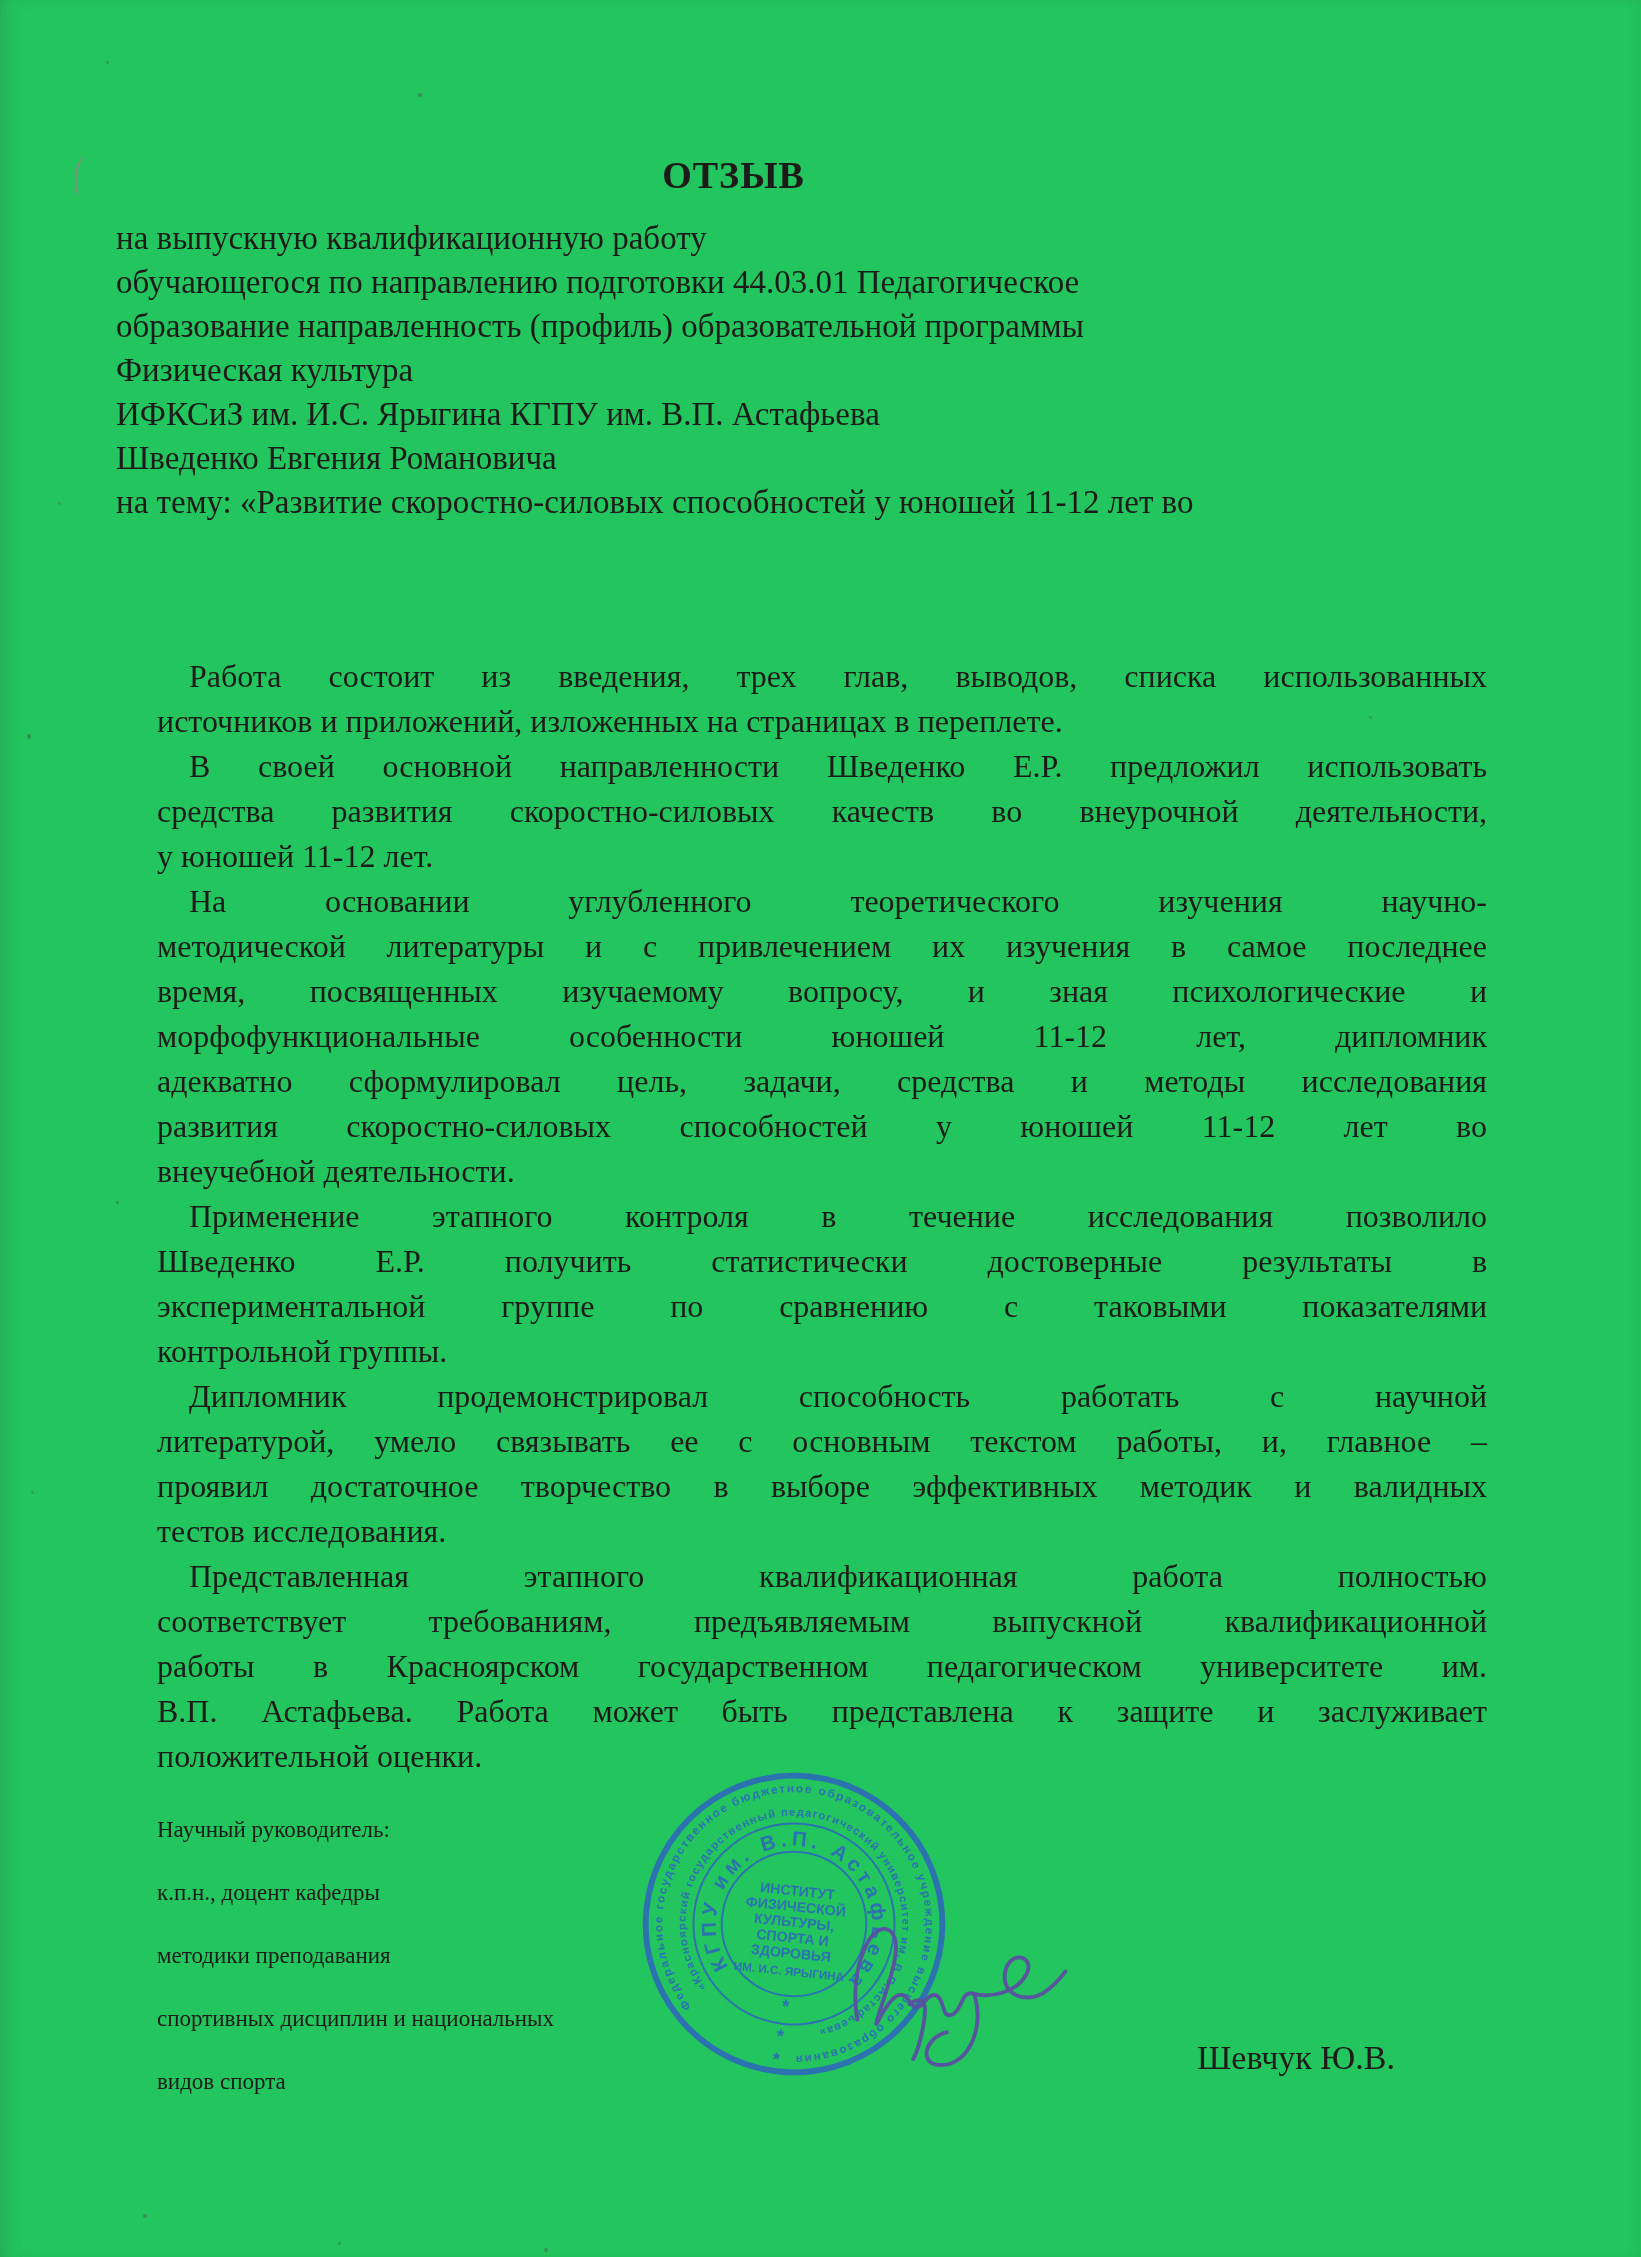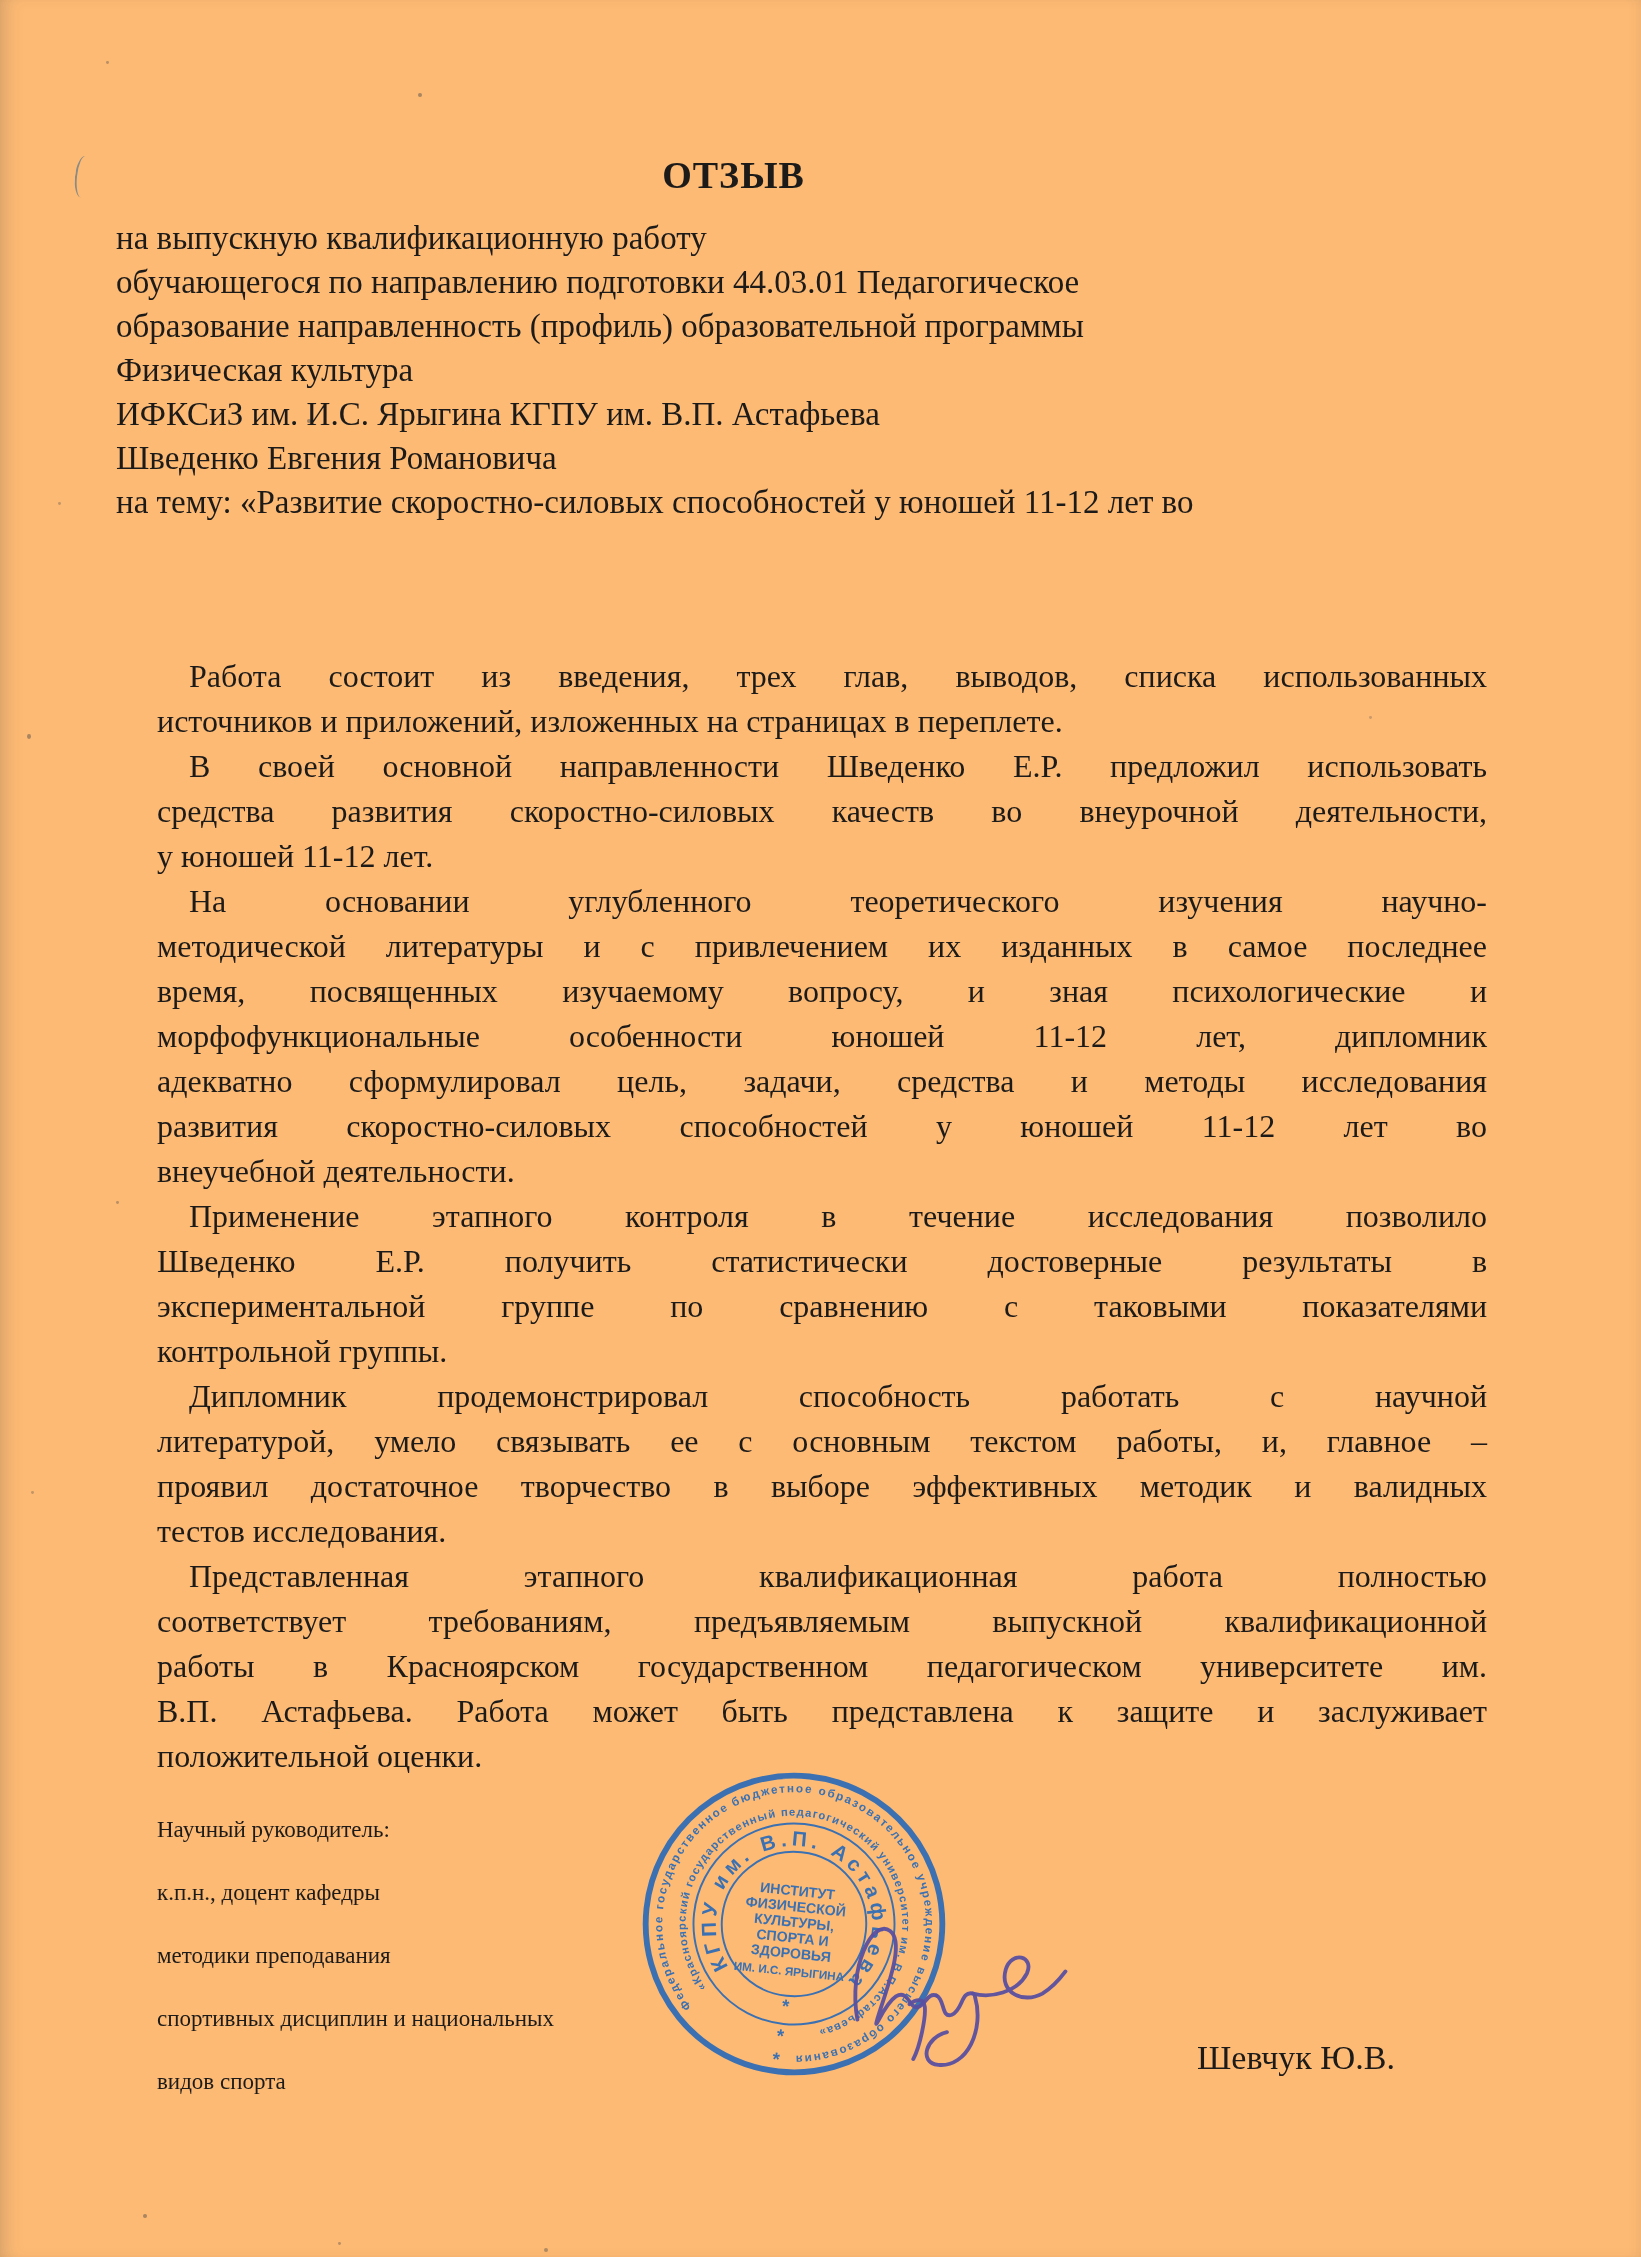--- a/index.html
+++ b/index.html
@@ -4,21 +4,21 @@
 <style>
   :root{
     --ink:#1d1b19;
     --stamp:#2d6cb7;
     --sig:#5a4fa0;
   }
   html,body{margin:0;padding:0;background:#ffffff;}
   .page{
     position:relative;
     width:1641px;height:2257px;
-    background:#fdba74;
+    background:#22c55e;
     color:var(--ink);
     font-family:"Liberation Serif",serif;
     overflow:hidden;
     box-shadow:inset 13.5px 0 21px -13.5px rgba(60,60,58,.30), inset -9.7px 0 15.4px -11.6px rgba(60,60,58,.14);
   }
   
   .doc-title{
     position:absolute;left:135px;top:153px;width:1197px;
     text-align:center;font-size:38px;font-weight:bold;letter-spacing:1px;
   }
@@ -108,21 +108,21 @@
         <div class="line first">Работа состоит из введения, трех глав, выводов, списка использованных</div>
         <div class="line last">источников и приложений, изложенных на страницах в переплете.</div>
       </div>
     <div class="para">
         <div class="line first">В своей основной направленности Шведенко Е.Р. предложил  использовать</div>
         <div class="line">средства развития скоростно-силовых качеств  во внеурочной деятельности,</div>
         <div class="line last">у юношей 11-12 лет.</div>
       </div>
     <div class="para">
         <div class="line first">На основании углубленного теоретического изучения научно-</div>
-        <div class="line">методической литературы и с привлечением их изданных в самое последнее</div>
+        <div class="line">методической литературы и с привлечением их изучения в самое последнее</div>
         <div class="line">время, посвященных изучаемому вопросу, и зная психологические и</div>
         <div class="line">морфофункциональные особенности юношей 11-12 лет, дипломник</div>
         <div class="line">адекватно сформулировал цель, задачи, средства и методы исследования</div>
         <div class="line">развития скоростно-силовых способностей  у юношей 11-12 лет во</div>
         <div class="line last">внеучебной деятельности.</div>
       </div>
     <div class="para">
         <div class="line first">Применение этапного контроля в течение исследования позволило</div>
         <div class="line">Шведенко Е.Р. получить статистически достоверные результаты в</div>
         <div class="line">экспериментальной группе по сравнению с таковыми показателями</div>

